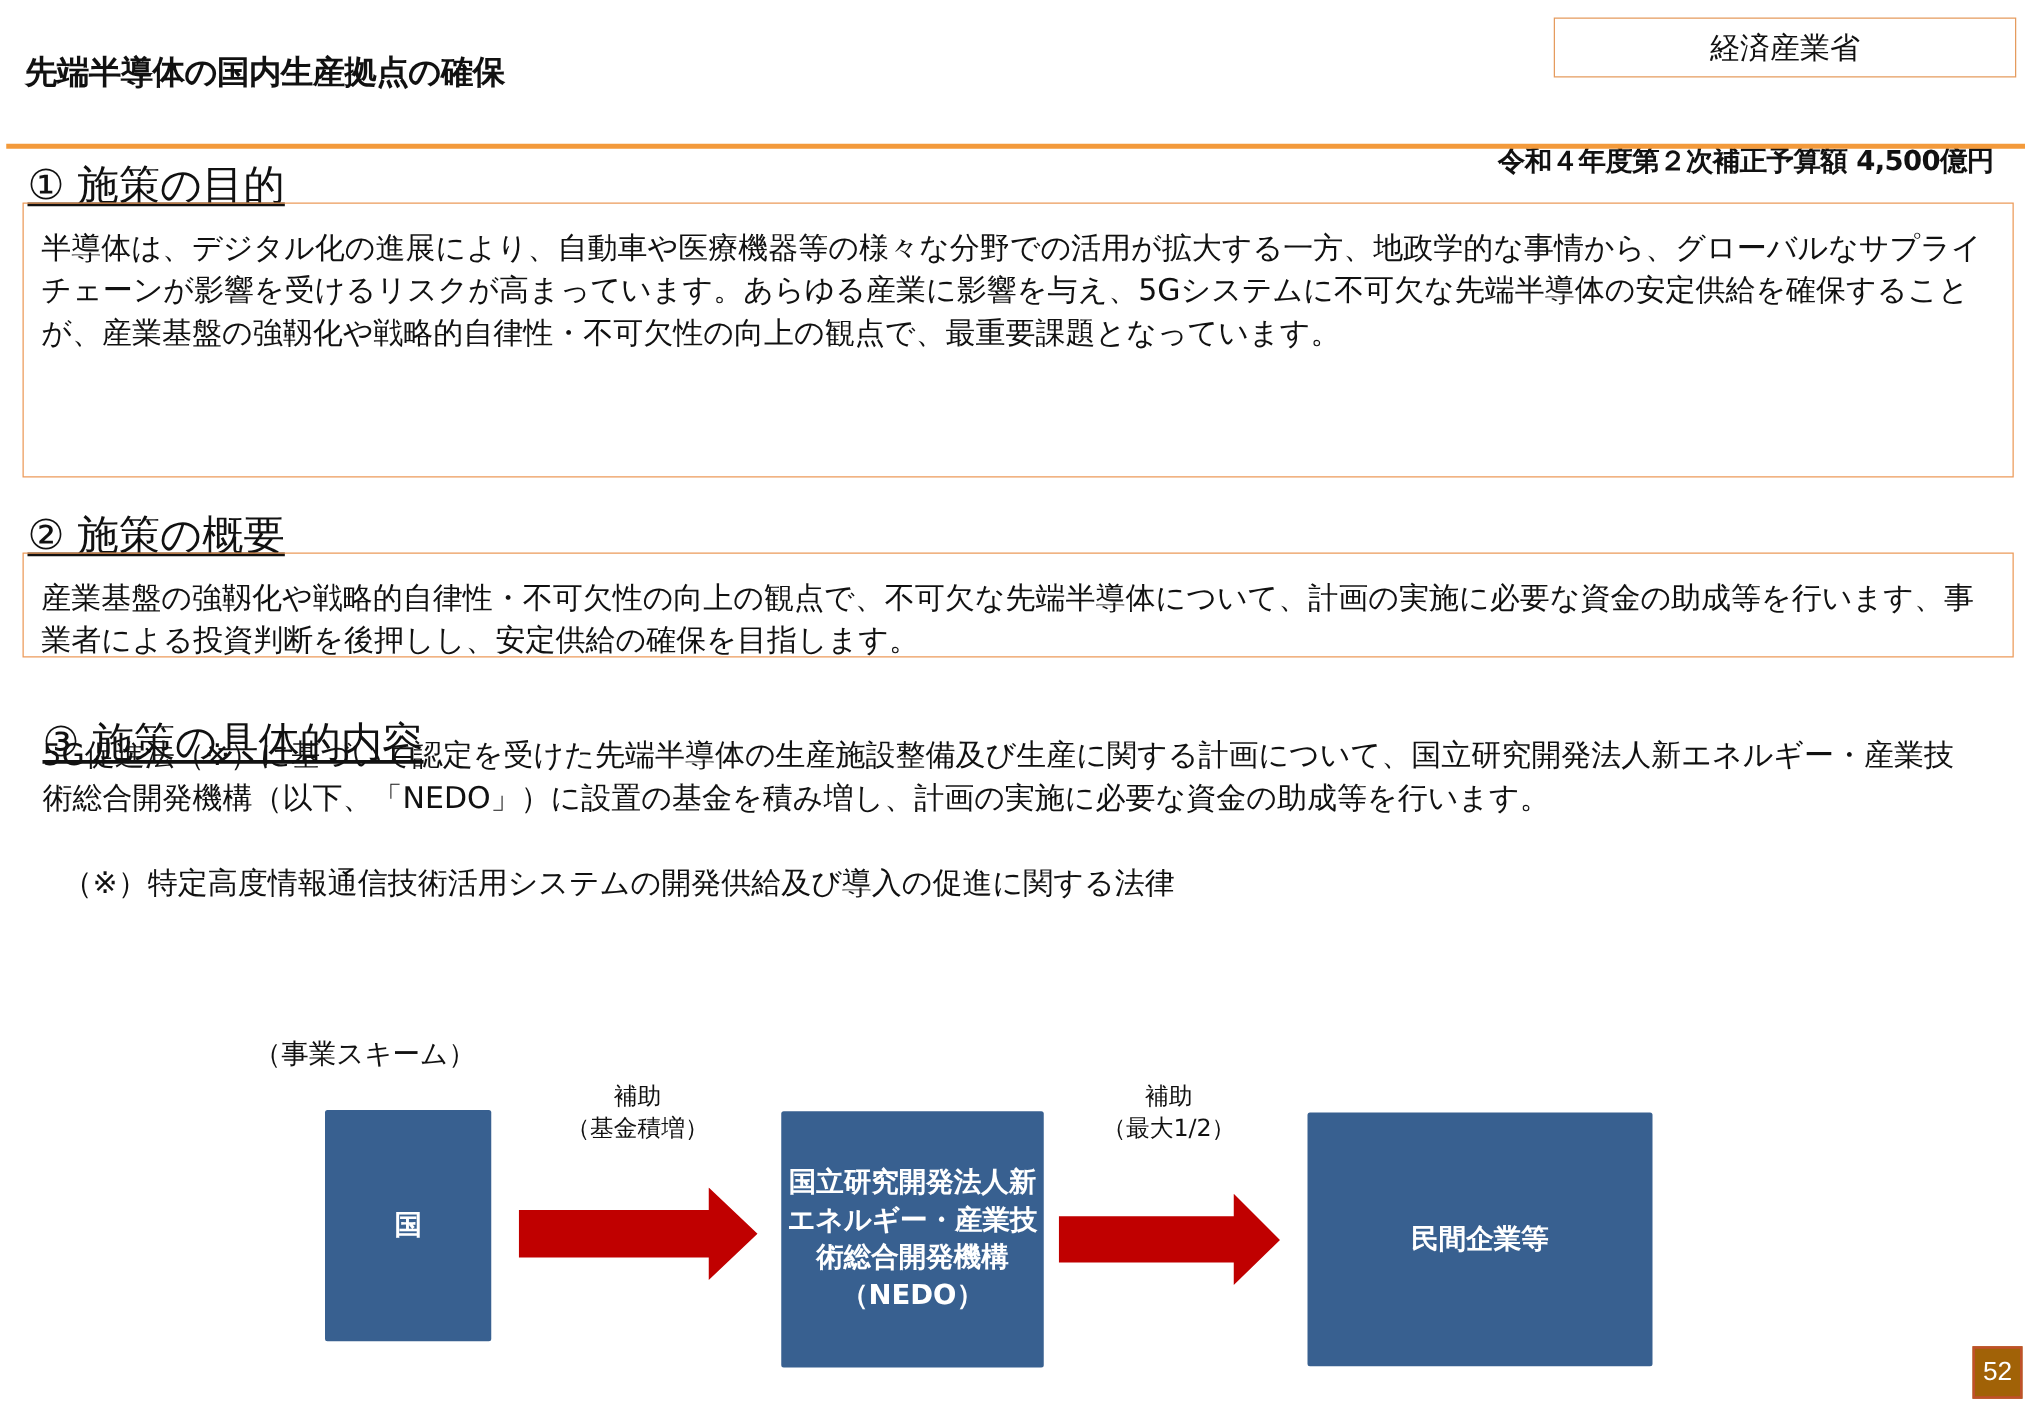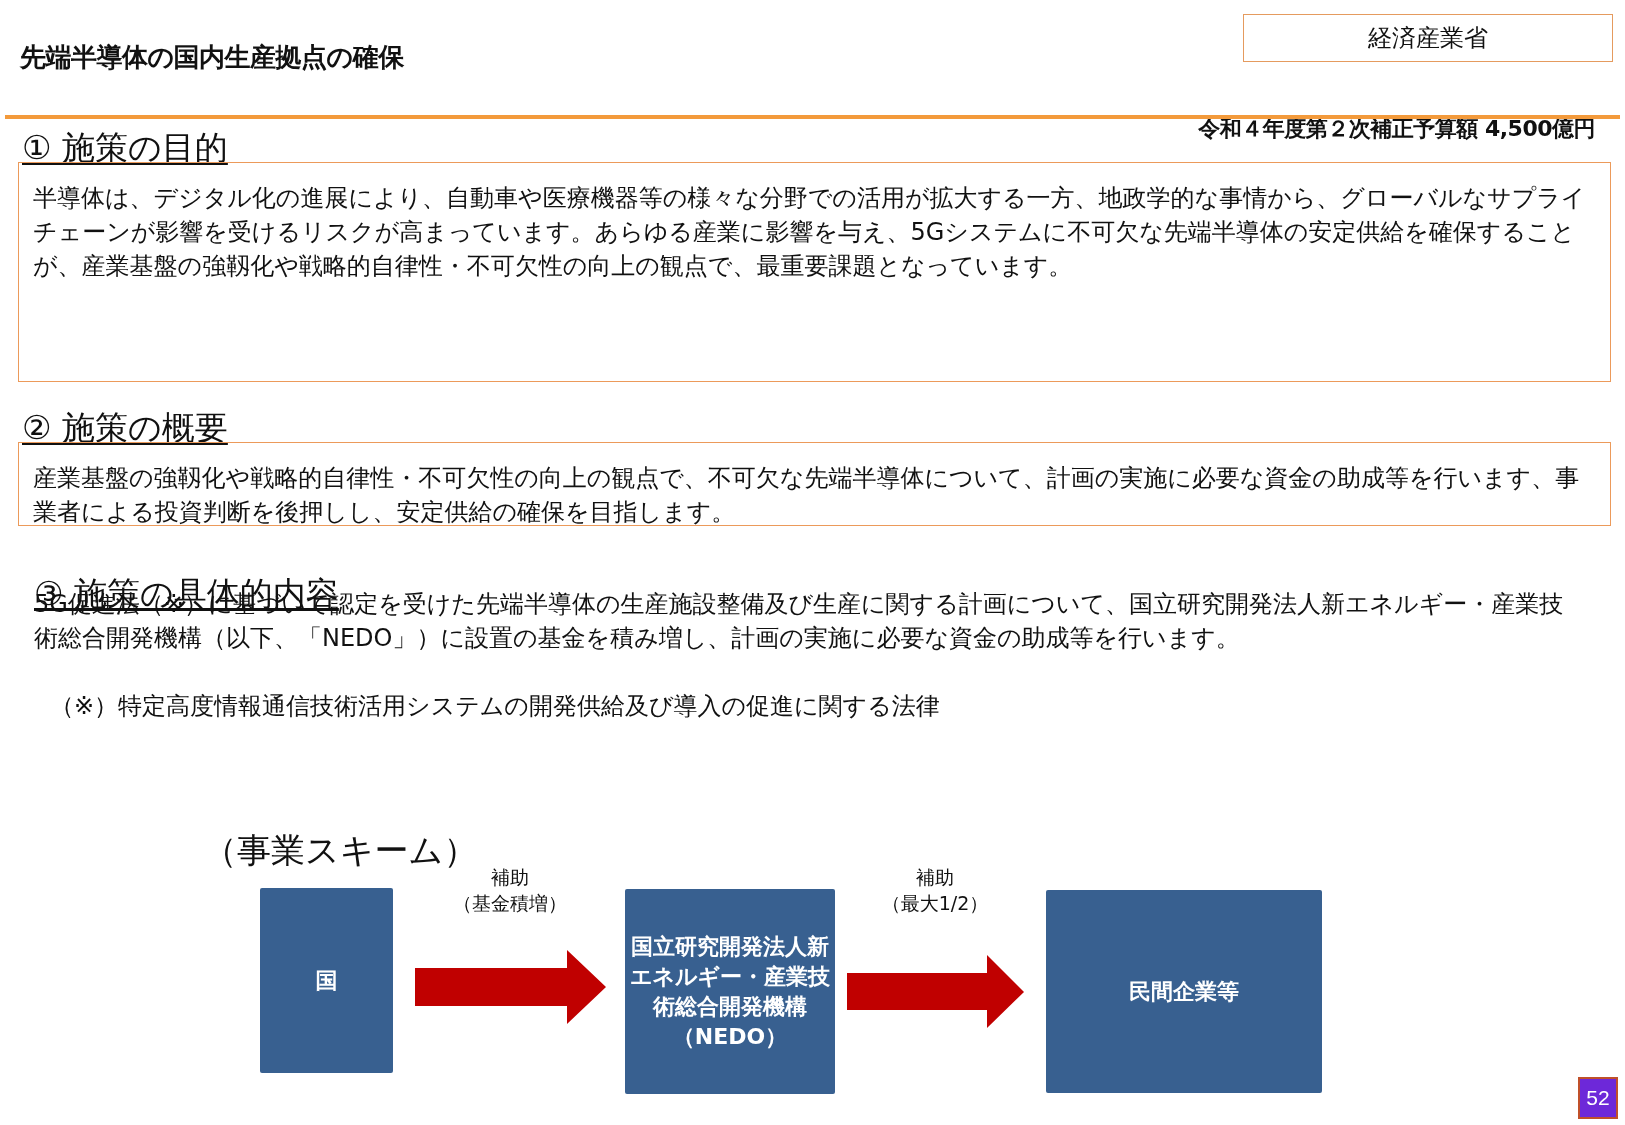--- a/index.html
+++ b/index.html
@@ -25,30 +25,30 @@
   .sec-head {
     left: 22px; font-size: 33px; text-decoration: underline; text-underline-offset: 3px;
   }
   .box {
     border: 1.5px solid #ec9a5a; box-sizing: border-box;
     font-size: 24px; line-height: 34px; padding: 18px 14px;
   }
   .plain {
     font-size: 24px; line-height: 34px;
   }
-  .scheme-label { left: 203px; top: 828px; font-size: 34px; }
+  .scheme-label { left: 203px; top: 828px; font-size: 22px; }
   .flow-caption { font-size: 19px; line-height: 26px; text-align: center; }
   .node {
     background: #386090; color: #fff; font-weight: bold;
     display: flex; align-items: center; justify-content: center; text-align: center;
     border-radius: 2px; font-size: 22px; line-height: 30px;
   }
   .page-num {
     left: 1578px; top: 1077px; width: 40px; height: 42px;
-    background: #6d28d9; border: 2px solid #c0502a; box-sizing: border-box;
+    background: #a16207; border: 2px solid #c0502a; box-sizing: border-box;
     color: #fff; font-size: 21px; display: flex; align-items: center; justify-content: center;
     font-family: "Liberation Sans", sans-serif;
   }
 </style>
 </head>
 <body>
 
 <div class="abs title">先端半導体の国内生産拠点の確保</div>
 <div class="abs ministry">
   <span>経済産業省</span>

